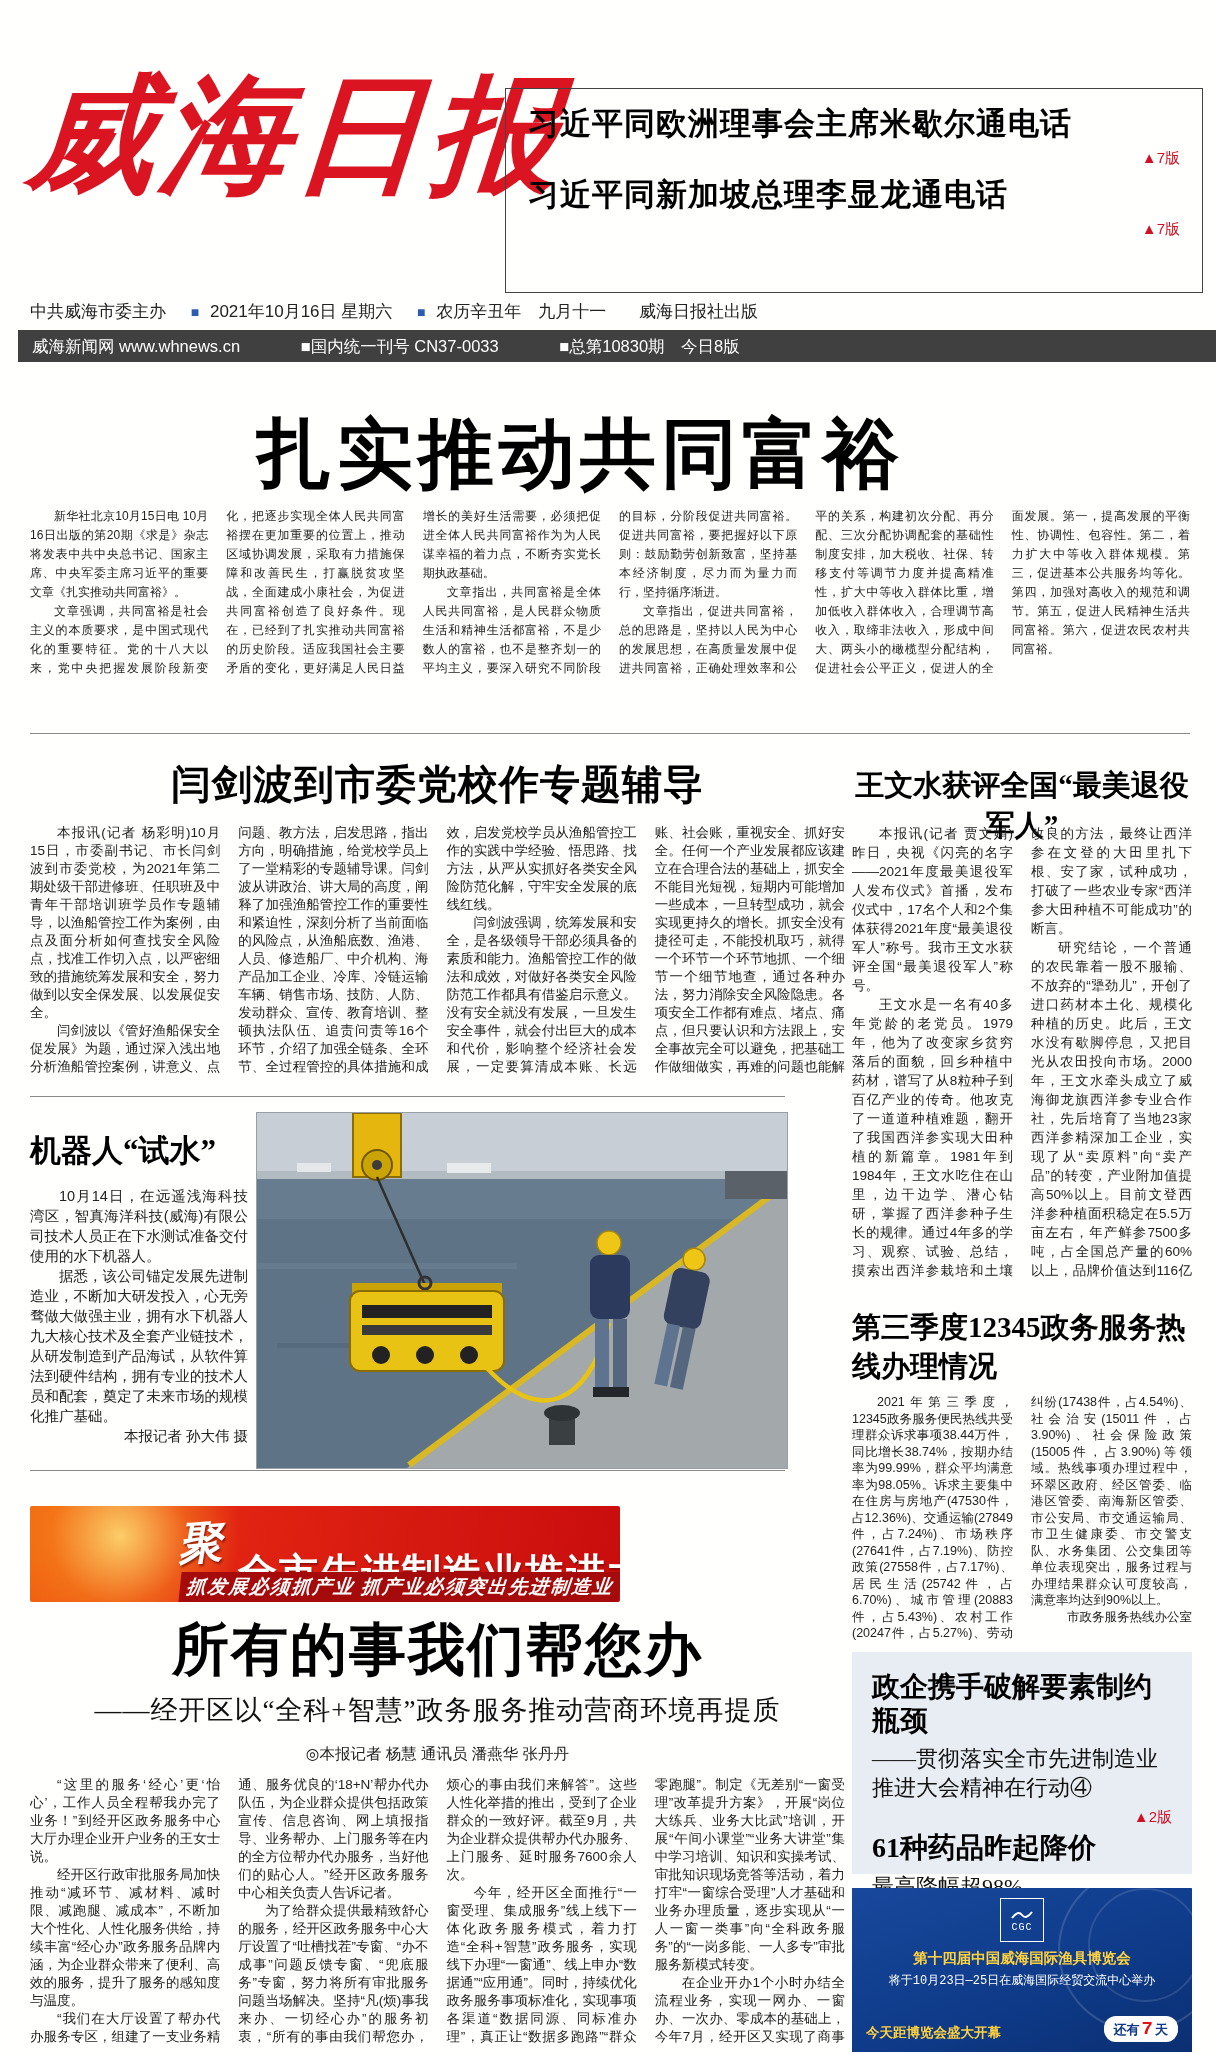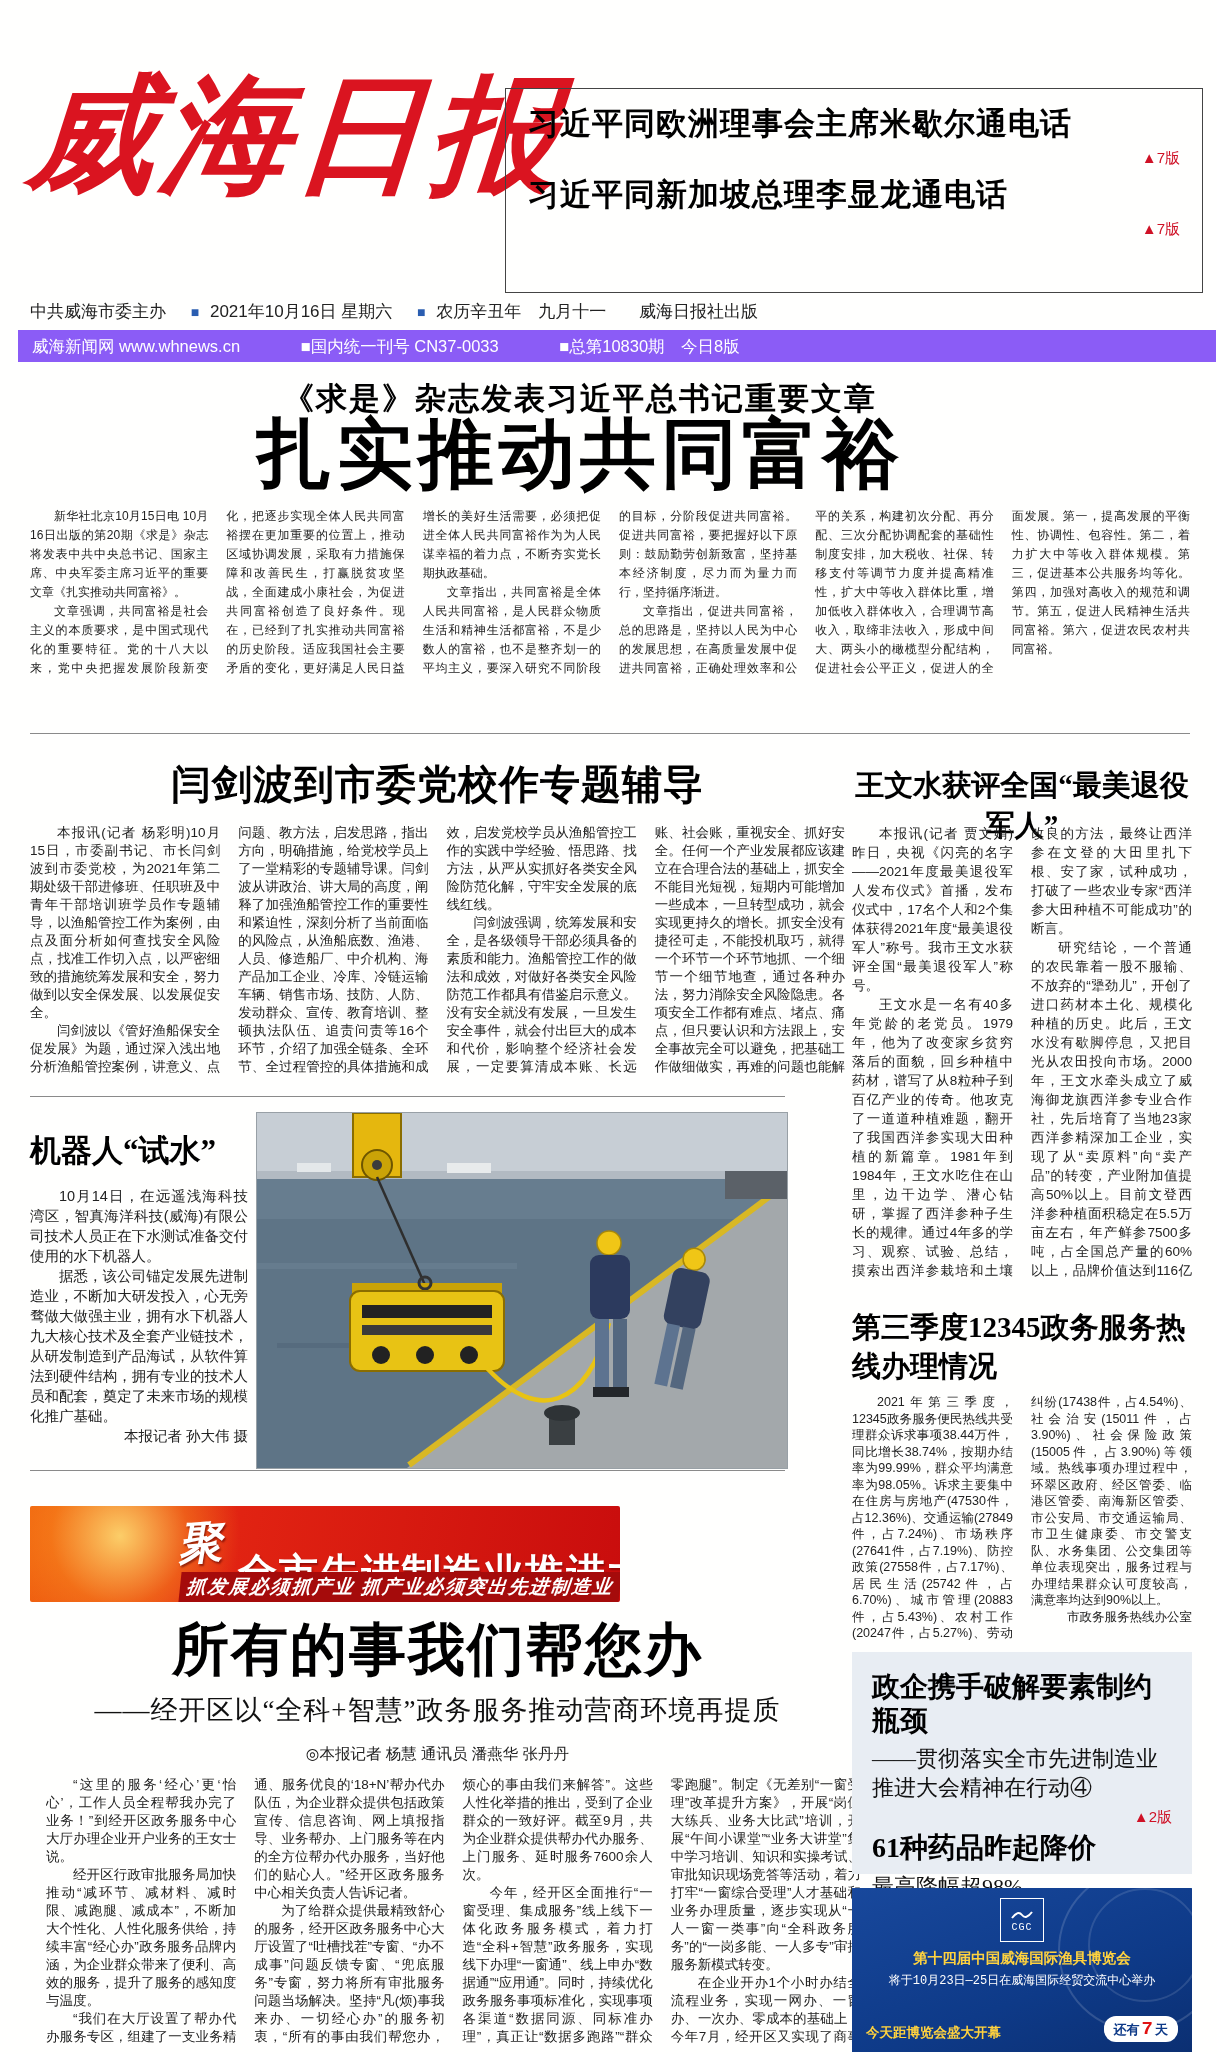--- a/index.html
+++ b/index.html
@@ -15,21 +15,21 @@
 
   
   #masthead-title{font-size:128px;font-weight:bold;font-style:italic;color:#da1420;
     letter-spacing:6px;line-height:1;transform:skewX(-4deg);white-space:nowrap;}
   #top-headline-box{border:1.5px solid #444;padding:14px 22px 8px 22px;box-sizing:border-box;}
   .tr-headline{font-size:31px;font-weight:bold;letter-spacing:1px;color:#000;
     font-family:"Liberation Sans","DejaVu Sans",sans-serif;white-space:nowrap;}
   .pageref{font-size:15px;color:#cf1126;text-align:right;margin-top:4px;}
   #info-line{font-size:17px;color:#222;white-space:nowrap;}
   #info-line .sq{color:#2a5db0;margin:0 6px 0 20px;font-size:14px;}
-  #blue-bar{background:#8b5cf6;color:#fff;font-size:16.5px;line-height:32px;padding-left:14px;
+  #blue-bar{background:#404040;color:#fff;font-size:16.5px;line-height:32px;padding-left:14px;
     white-space:nowrap;}
   #blue-bar span{margin-right:56px;}
 
   
   #lead-kicker{font-size:31px;font-weight:bold;letter-spacing:2px;color:#000;}
   #lead-headline{font-size:76px;font-weight:900;letter-spacing:5px;color:#000;line-height:1;}
   #lead-body{font-size:12px;line-height:19px;column-count:6;}
 
   #yan-headline{font-size:40px;font-weight:900;color:#000;letter-spacing:1px;}
   #yan-body{font-size:13.5px;line-height:18px;column-count:4;}
@@ -113,23 +113,20 @@
     <span>农历辛丑年　九月十一</span>
     <span style="margin-left:28px;">威海日报社出版</span>
   </div>
 
   <div class="abs" id="blue-bar" style="left:18px;top:330px;width:1184px;height:32px;">
     <span>威海新闻网 www.whnews.cn</span>
     <span>■国内统一刊号 CN37-0033</span>
     <span>■总第10830期　今日8版</span>
   </div>
 
-  <div class="abs center" style="left:30px;top:378px;width:1100px;">
-    <div id="lead-kicker">《求是》杂志发表习近平总书记重要文章</div>
-  </div>
   <div class="abs center" style="left:30px;top:416px;width:1100px;">
     <div id="lead-headline" class="serif">扎实推动共同富裕</div>
   </div>
   <div class="abs body-cols justify" id="lead-body" style="left:30px;top:507px;width:1160px;height:204px;">
     <p class="para">新华社北京10月15日电 10月16日出版的第20期《求是》杂志将发表中共中央总书记、国家主席、中央军委主席习近平的重要文章《扎实推动共同富裕》。</p>
     <p class="para">文章强调，共同富裕是社会主义的本质要求，是中国式现代化的重要特征。党的十八大以来，党中央把握发展阶段新变化，把逐步实现全体人民共同富裕摆在更加重要的位置上，推动区域协调发展，采取有力措施保障和改善民生，打赢脱贫攻坚战，全面建成小康社会，为促进共同富裕创造了良好条件。现在，已经到了扎实推动共同富裕的历史阶段。适应我国社会主要矛盾的变化，更好满足人民日益增长的美好生活需要，必须把促进全体人民共同富裕作为为人民谋幸福的着力点，不断夯实党长期执政基础。</p>
     <p class="para">文章指出，共同富裕是全体人民共同富裕，是人民群众物质生活和精神生活都富裕，不是少数人的富裕，也不是整齐划一的平均主义，要深入研究不同阶段的目标，分阶段促进共同富裕。促进共同富裕，要把握好以下原则：鼓励勤劳创新致富，坚持基本经济制度，尽力而为量力而行，坚持循序渐进。</p>
     <p class="para">文章指出，促进共同富裕，总的思路是，坚持以人民为中心的发展思想，在高质量发展中促进共同富裕，正确处理效率和公平的关系，构建初次分配、再分配、三次分配协调配套的基础性制度安排，加大税收、社保、转移支付等调节力度并提高精准性，扩大中等收入群体比重，增加低收入群体收入，合理调节高收入，取缔非法收入，形成中间大、两头小的橄榄型分配结构，促进社会公平正义，促进人的全面发展。第一，提高发展的平衡性、协调性、包容性。第二，着力扩大中等收入群体规模。第三，促进基本公共服务均等化。第四，加强对高收入的规范和调节。第五，促进人民精神生活共同富裕。第六，促进农民农村共同富裕。</p>
 
   </div>
@@ -241,21 +238,21 @@
 
   <div class="abs center" style="left:30px;top:1612px;width:815px;">
     <div id="svc-headline" class="serif">所有的事我们帮您办</div>
   </div>
   <div class="abs center" style="left:30px;top:1692px;width:815px;">
     <div id="svc-subhead" class="serif">——经开区以“全科+智慧”政务服务推动营商环境再提质</div>
   </div>
   <div class="abs center" style="left:30px;top:1744px;width:815px;">
     <div id="svc-byline">◎本报记者 杨慧 通讯员 潘燕华 张丹丹</div>
   </div>
-  <div class="abs body-cols justify" id="svc-body" style="left:46px;top:1776px;width:815px;height:278px;">
+  <div class="abs body-cols justify" id="svc-body" style="left:30px;top:1776px;width:815px;height:278px;">
     <p class="para">“这里的服务‘经心’更‘怡心’，工作人员全程帮我办完了业务！”到经开区政务服务中心大厅办理企业开户业务的王女士说。</p>
     <p class="para">经开区行政审批服务局加快推动“减环节、减材料、减时限、减跑腿、减成本”，不断加大个性化、人性化服务供给，持续丰富“经心办”政务服务品牌内涵，为企业群众带来了便利、高效的服务，提升了服务的感知度与温度。</p>
     <p class="para">“我们在大厅设置了帮办代办服务专区，组建了一支业务精通、服务优良的‘18+N’帮办代办队伍，为企业群众提供包括政策宣传、信息咨询、网上填报指导、业务帮办、上门服务等在内的全方位帮办代办服务，当好他们的贴心人。”经开区政务服务中心相关负责人告诉记者。</p>
     <p class="para">为了给群众提供最精致舒心的服务，经开区政务服务中心大厅设置了“吐槽找茬”专窗、“办不成事”问题反馈专窗、“兜底服务”专窗，努力将所有审批服务问题当场解决。坚持“凡(烦)事我来办、一切经心办”的服务初衷，“所有的事由我们帮您办，烦心的事由我们来解答”。这些人性化举措的推出，受到了企业群众的一致好评。截至9月，共为企业群众提供帮办代办服务、上门服务、延时服务7600余人次。</p>
     <p class="para">今年，经开区全面推行“一窗受理、集成服务”线上线下一体化政务服务模式，着力打造“全科+智慧”政务服务，实现线下办理“一窗通”、线上申办“数据通”“应用通”。同时，持续优化政务服务事项标准化，实现事项各渠道“数据同源、同标准办理”，真正让“数据多跑路”“群众零跑腿”。制定《无差别“一窗受理”改革提升方案》，开展“岗位大练兵、业务大比武”培训，开展“午间小课堂”“业务大讲堂”集中学习培训、知识和实操考试、审批知识现场竞答等活动，着力打牢“一窗综合受理”人才基础和业务办理质量，逐步实现从“一人一窗一类事”向“全科政务服务”的“一岗多能、一人多专”审批服务新模式转变。</p>
     <p class="para">在企业开办1个小时办结全流程业务，实现一网办、一窗办、一次办、零成本的基础上，今年7月，经开区又实现了商事登记智能“秒批秒办”自助服务终端区、镇(街)服务大厅全覆盖，率先在银行开设代办点智能终端，申请人全程自助办理、无人工干预，即时申领营业执照，快捷服务让企业开办几分钟当场办结。(下转第2版)</p>
   </div>
 
   <div class="abs" id="teaser-box" style="left:852px;top:1652px;width:340px;height:222px;">
     <div class="teaser-title serif">政企携手破解要素制约瓶颈</div>

